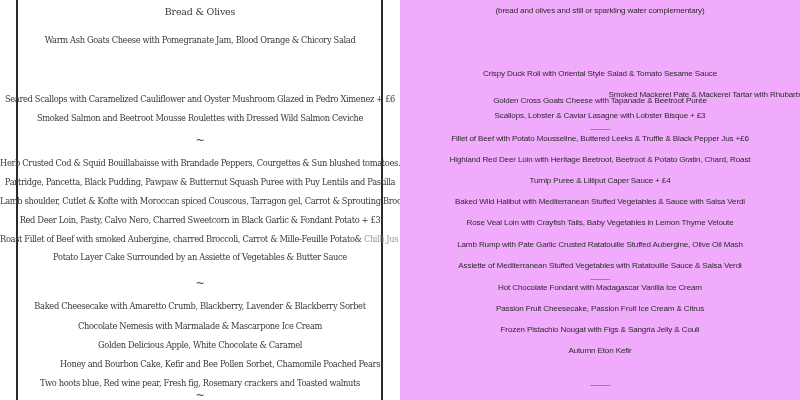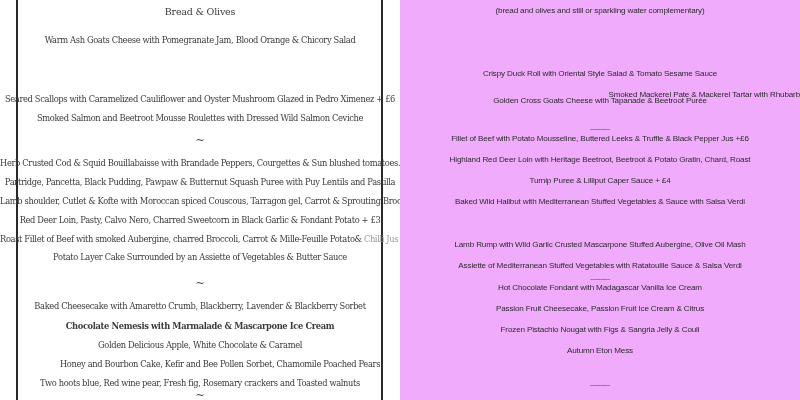--- a/index.html
+++ b/index.html
@@ -57,45 +57,47 @@
   <div class="left-text" style="top:196px;">Lamb shoulder, Cutlet &amp; Kofte with Moroccan spiced Couscous, Tarragon gel, Carrot &amp; Sprouting Broccoli.</div>
   <div class="left-text" style="top:215px;">Red Deer Loin, Pasty, Calvo Nero, Charred Sweetcorn in Black Garlic &amp; Fondant Potato + £3</div>
   <div class="left-text" style="top:234px;">
     <span>Roast Fillet of Beef with smoked Aubergine, charred Broccoli, Carrot &amp; Mille-Feuille Potato&amp;</span><span class="muted"> Chilli Jus</span><span> + £6</span>
   </div>
   <div class="left-text" style="top:252px;">Potato Layer Cake Surrounded by an Assiette of Vegetables &amp; Butter Sauce</div>
 
   <div class="left-text tilde" style="top:279px;">~</div>
 
   <div class="left-text" style="top:301px;">Baked Cheesecake with Amaretto Crumb, Blackberry, Lavender &amp; Blackberry Sorbet</div>
-  <div class="left-text" style="top:321px;font-weight:bold;">Chocolate Nemesis with Marmalade &amp; Mascarpone Ice Cream</div>
+  <div class="left-text" style="top:321px;">Chocolate Nemesis with Marmalade &amp; Mascarpone Ice Cream</div>
   <div class="left-text" style="top:340px;">Golden Delicious Apple, White Chocolate &amp; Caramel</div>
   <div class="left-text" style="top:359px;padding-left:40px;">Honey and Bourbon Cake, Kefir and Bee Pollen Sorbet, Chamomile Poached Pears</div>
   <div class="left-text" style="top:378px;">Two hoots blue, Red wine pear, Fresh fig, Rosemary crackers and Toasted walnuts</div>
 
   <div class="left-text tilde" style="top:391px;">~</div>
 </div>
 
 <div class="right-page">
   <div class="right-text" style="top:6px;">(bread and olives and still or sparkling water complementary)</div>
 
   <div class="right-text" style="top:48px;margin-top:48px;">Golden Cross Goats Cheese with Tapanade &amp; Beetroot Purée</div>
   <div class="right-text" style="top:69px;">Crispy Duck Roll with Oriental Style Salad &amp; Tomato Sesame Sauce</div>
   <div class="right-text" style="top:90px;text-align:right;">Smoked Mackerel Pate &amp; Mackerel Tartar with Rhubarb</div>
+  <div class="right-text" style="top:111px;">Scallops, Lobster &amp; Caviar Lasagne with Lobster Bisque + £3</div>
 
   <div class="dashes" style="top:126px;">--------------</div>
 
   <div class="right-text" style="top:134px;">Fillet of Beef with Potato Mousseline, Buttered Leeks &amp; Truffle &amp; Black Pepper Jus +£6</div>
   <div class="right-text" style="top:155px;">Highland Red Deer Loin with Heritage Beetroot, Beetroot &amp; Potato Gratin, Chard, Roast</div>
   <div class="right-text" style="top:176px;">Turnip Puree &amp; Lilliput Caper Sauce + £4</div>
   <div class="right-text" style="top:197px;">Baked Wild Halibut with Mediterranean Stuffed Vegetables &amp; Sauce with Salsa Verdi</div>
-  <div class="right-text" style="top:240px;">Lamb Rump with Wild Garlic Crusted Mascarpone Stuffed Aubergine, Olive Oil Mash</div>
+  <div class="right-text" style="top:218px;">Rose Veal Loin with Crayfish Tails, Baby Vegetables in Lemon Thyme Veloute</div>
+  <div class="right-text" style="top:240px;">Lamb Rump with Pate Garlic Crusted Ratatouille Stuffed Aubergine, Olive Oil Mash</div>
   <div class="right-text" style="top:261px;">Assiette of Mediterranean Stuffed Vegetables with Ratatouille Sauce &amp; Salsa Verdi</div>
 
   <div class="dashes" style="top:276px;">--------------</div>
 
   <div class="right-text" style="top:283px;">Hot Chocolate Fondant with Madagascar Vanilla Ice Cream</div>
   <div class="right-text" style="top:304px;">Passion Fruit Cheesecake, Passion Fruit Ice Cream &amp; Citrus</div>
   <div class="right-text" style="top:325px;">Frozen Pistachio Nougat with Figs &amp; Sangria Jelly &amp; Couli</div>
-  <div class="right-text" style="top:346px;">Autumn Eton Mess</div>
+  <div class="right-text" style="top:346px;">Autumn Eton Kefir</div>
 
   <div class="dashes" style="top:382px;">--------------</div>
 </div>
 
 </body></html>

